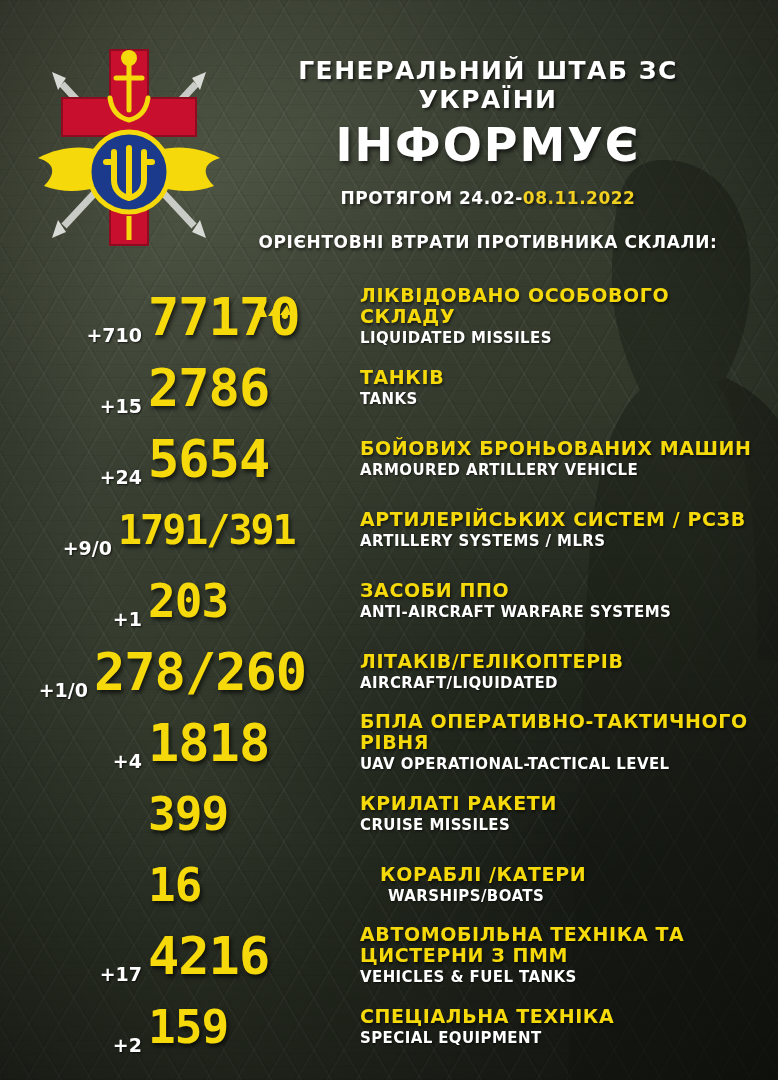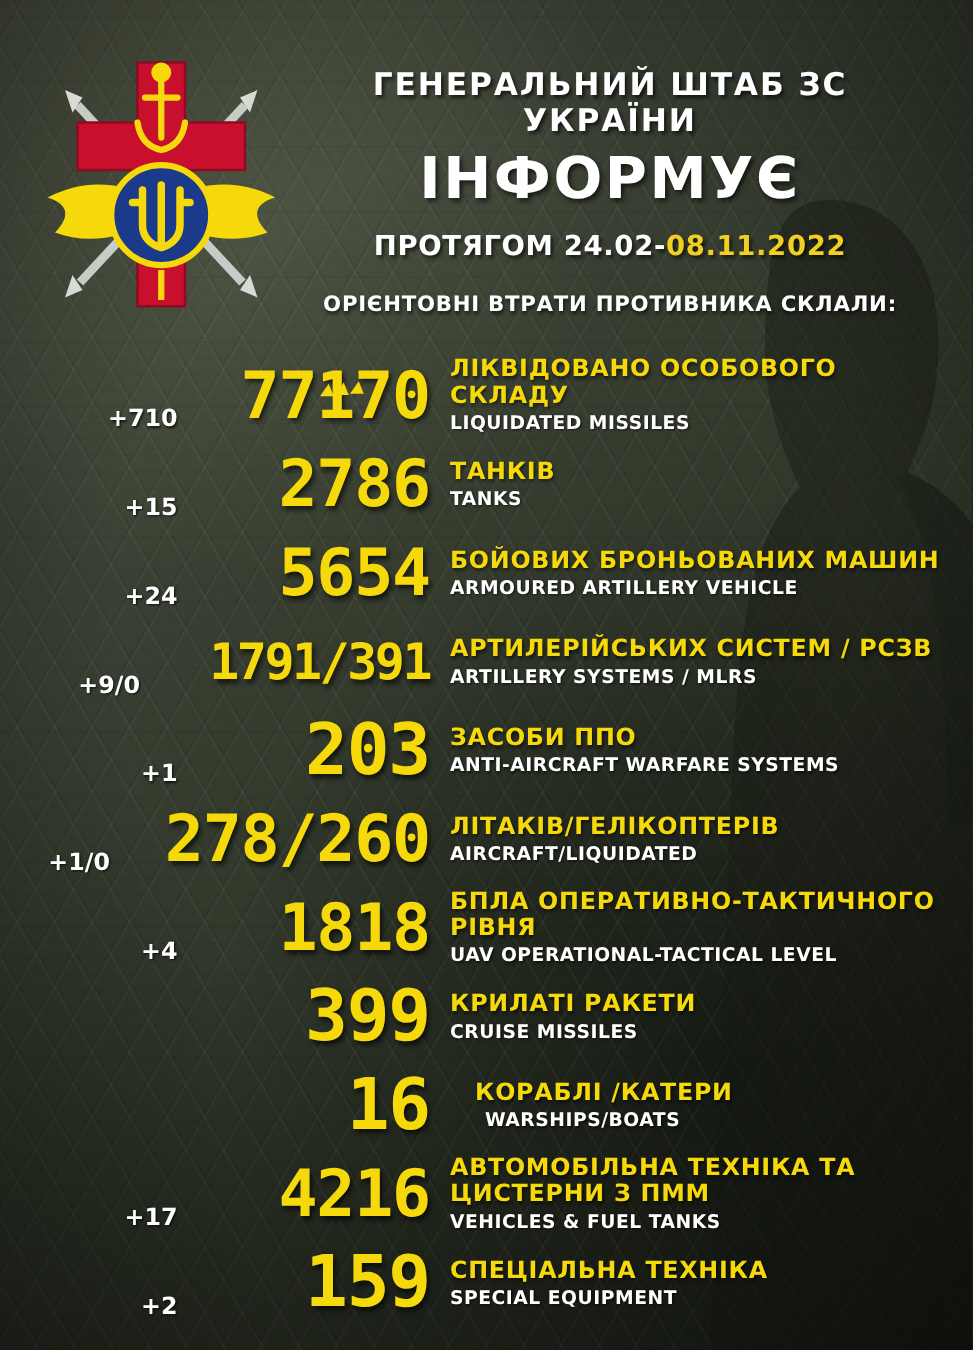--- a/index.html
+++ b/index.html
@@ -83,21 +83,21 @@
     color: #ffffff;
     font-weight: bold;
     font-size: 46px;
     letter-spacing: 2px;
     margin-top: 4px;
     text-shadow: 2px 3px 4px rgba(0,0,0,0.65);
   }
   .head-period {
     margin-top: 16px;
     font-weight: bold;
-    font-size: 22px;
+    font-size: 17px;
     letter-spacing: 0.5px;
     color: #ffffff;
     text-shadow: 2px 2px 3px rgba(0,0,0,0.6);
   }
   .head-period .hl {
     color: #f2d021;
   }
   .head-sub {
     margin-top: 24px;
     color: #ffffff;
@@ -127,29 +127,29 @@
     font-size: 19px;
     padding-right: 6px;
     align-self: flex-end;
     padding-bottom: 6px;
     text-shadow: 1px 1px 2px rgba(0,0,0,0.7);
     white-space: nowrap;
   }
   .numwrap {
     width: 196px;
     flex: 0 0 196px;
-    text-align: right;
+    text-align: left;
     padding-right: 14px;
     position: relative;
   }
   .num {
     font-family: "DejaVu Sans Mono", monospace;
     font-weight: bold;
     color: #f5d90a;
-    font-size: 57px;
+    font-size: 46px;
     letter-spacing: -1px;
     line-height: 1;
     text-shadow: 2px 3px 4px rgba(0,0,0,0.65);
     white-space: nowrap;
   }
   .num.big { font-size: 52px; }
   .num.wide { font-size: 40px; letter-spacing: -2px; }
   .labels {
     flex: 1 1 auto;
     padding-left: 2px;

